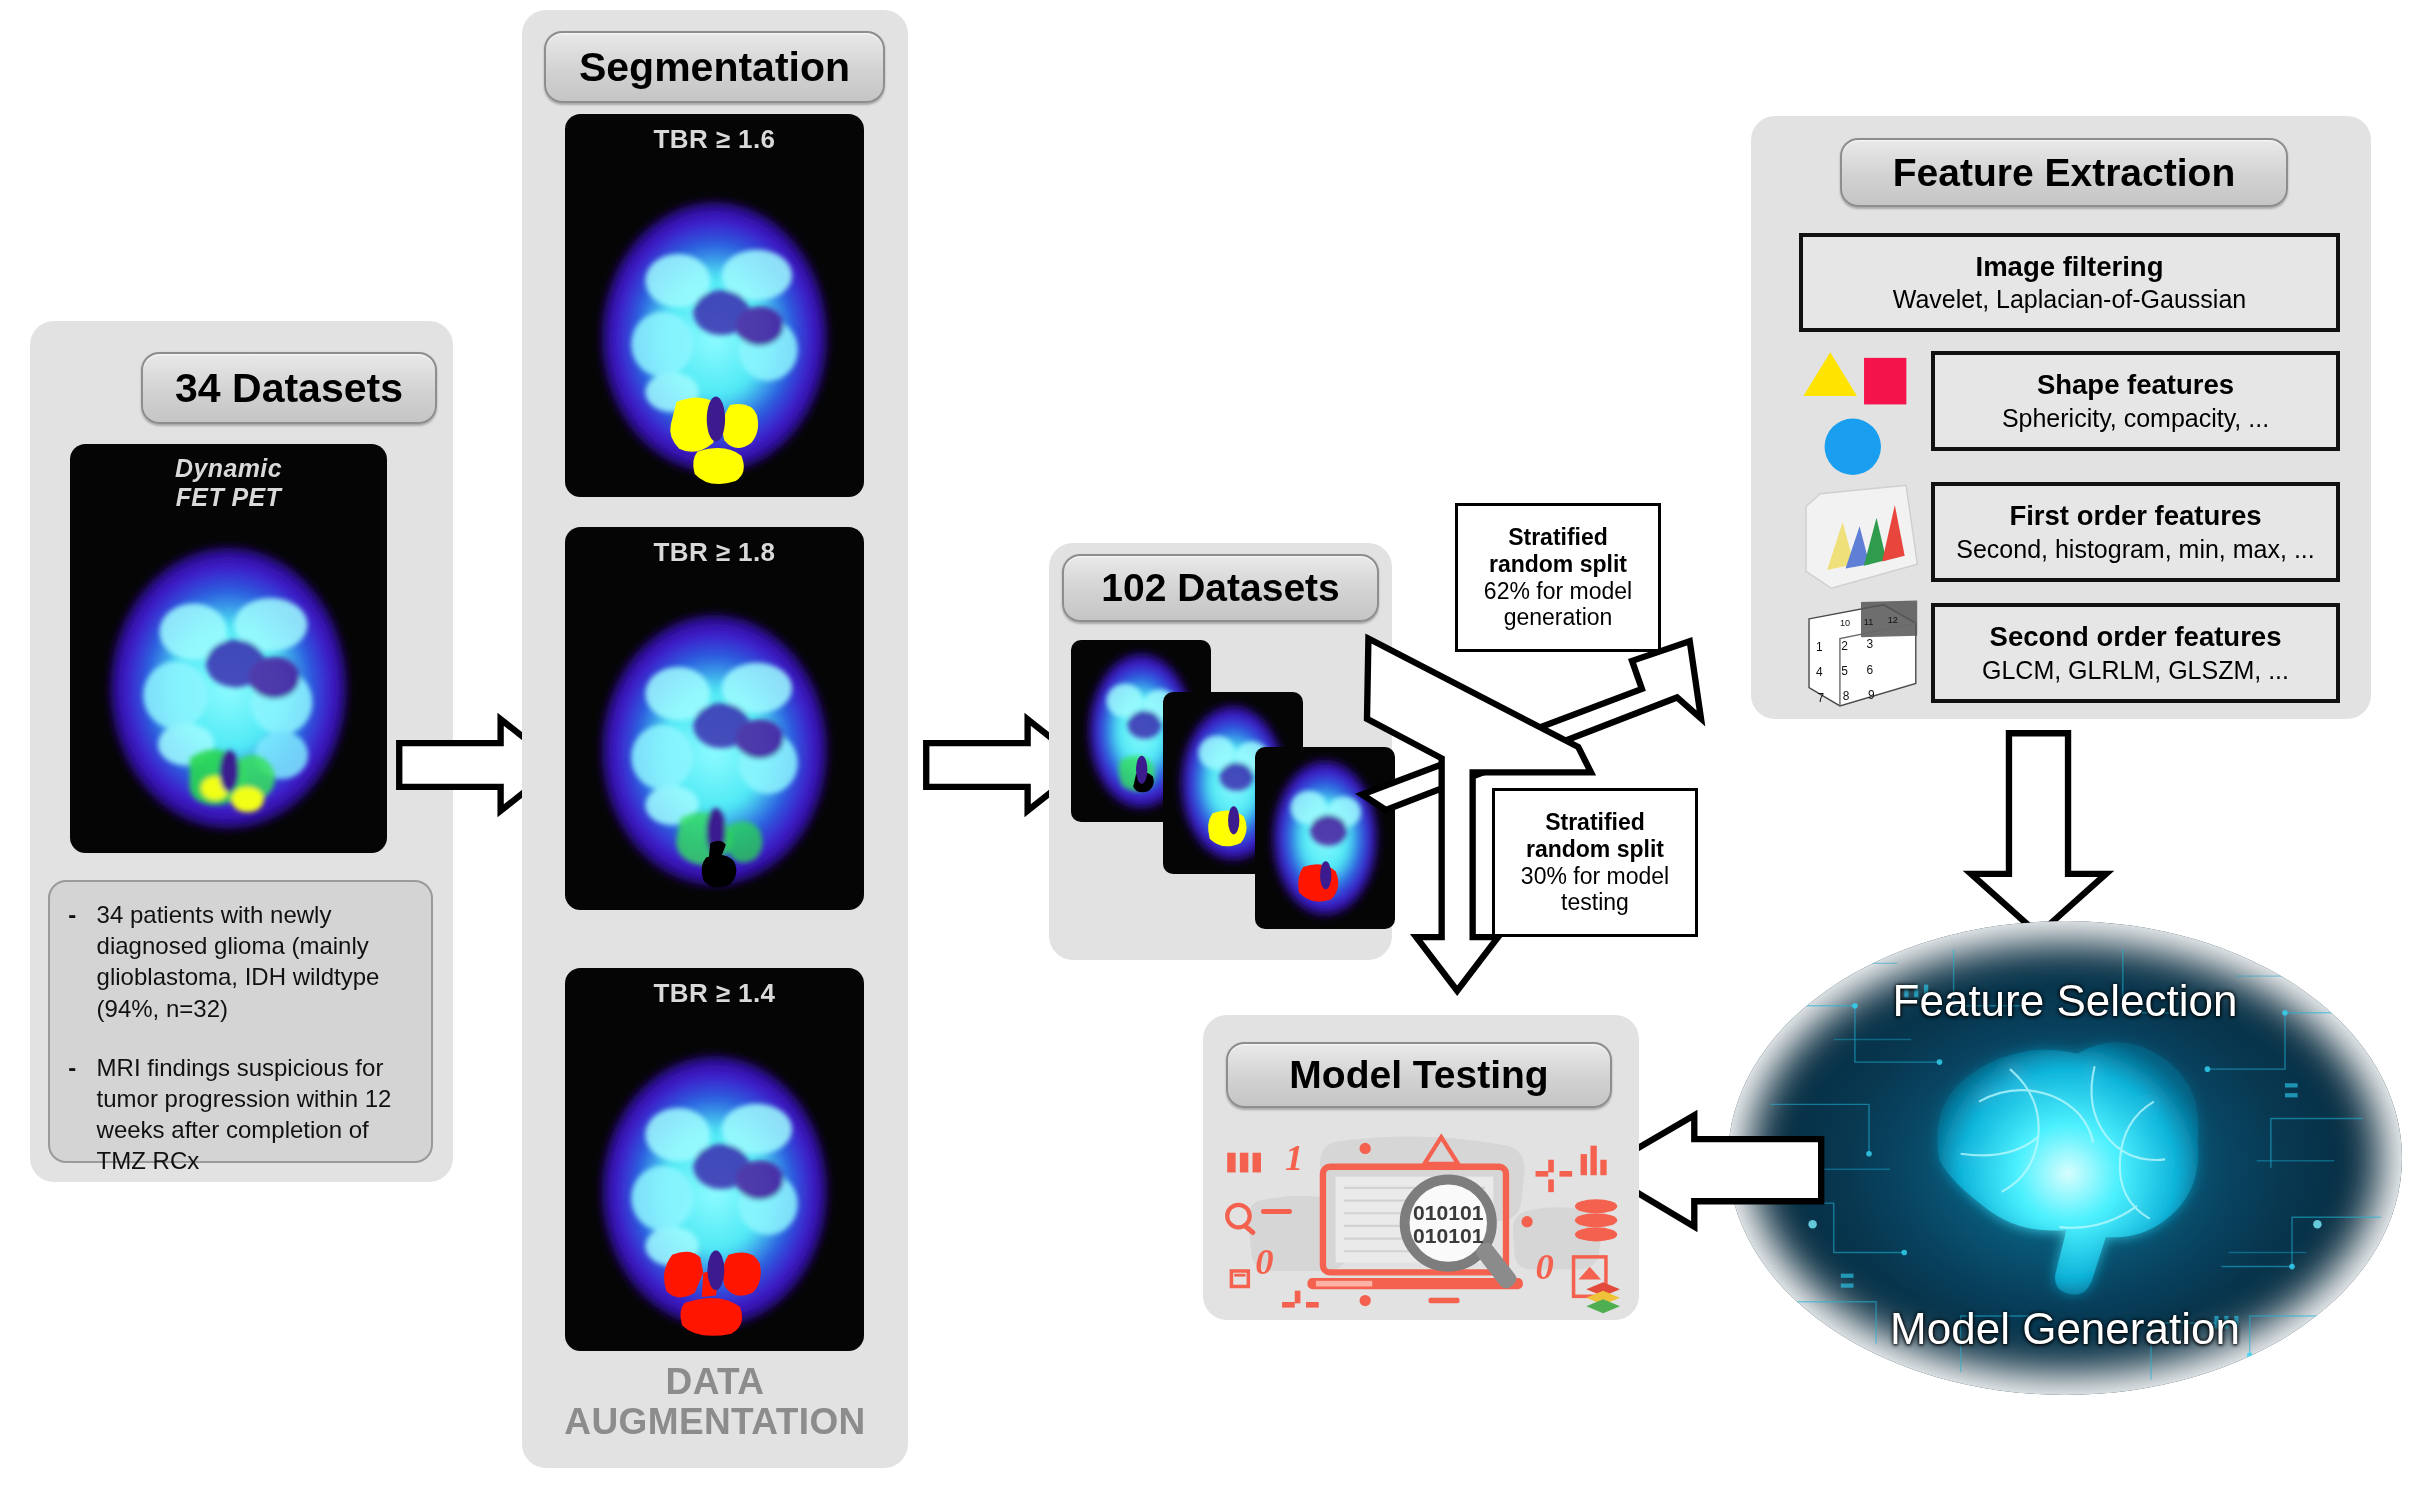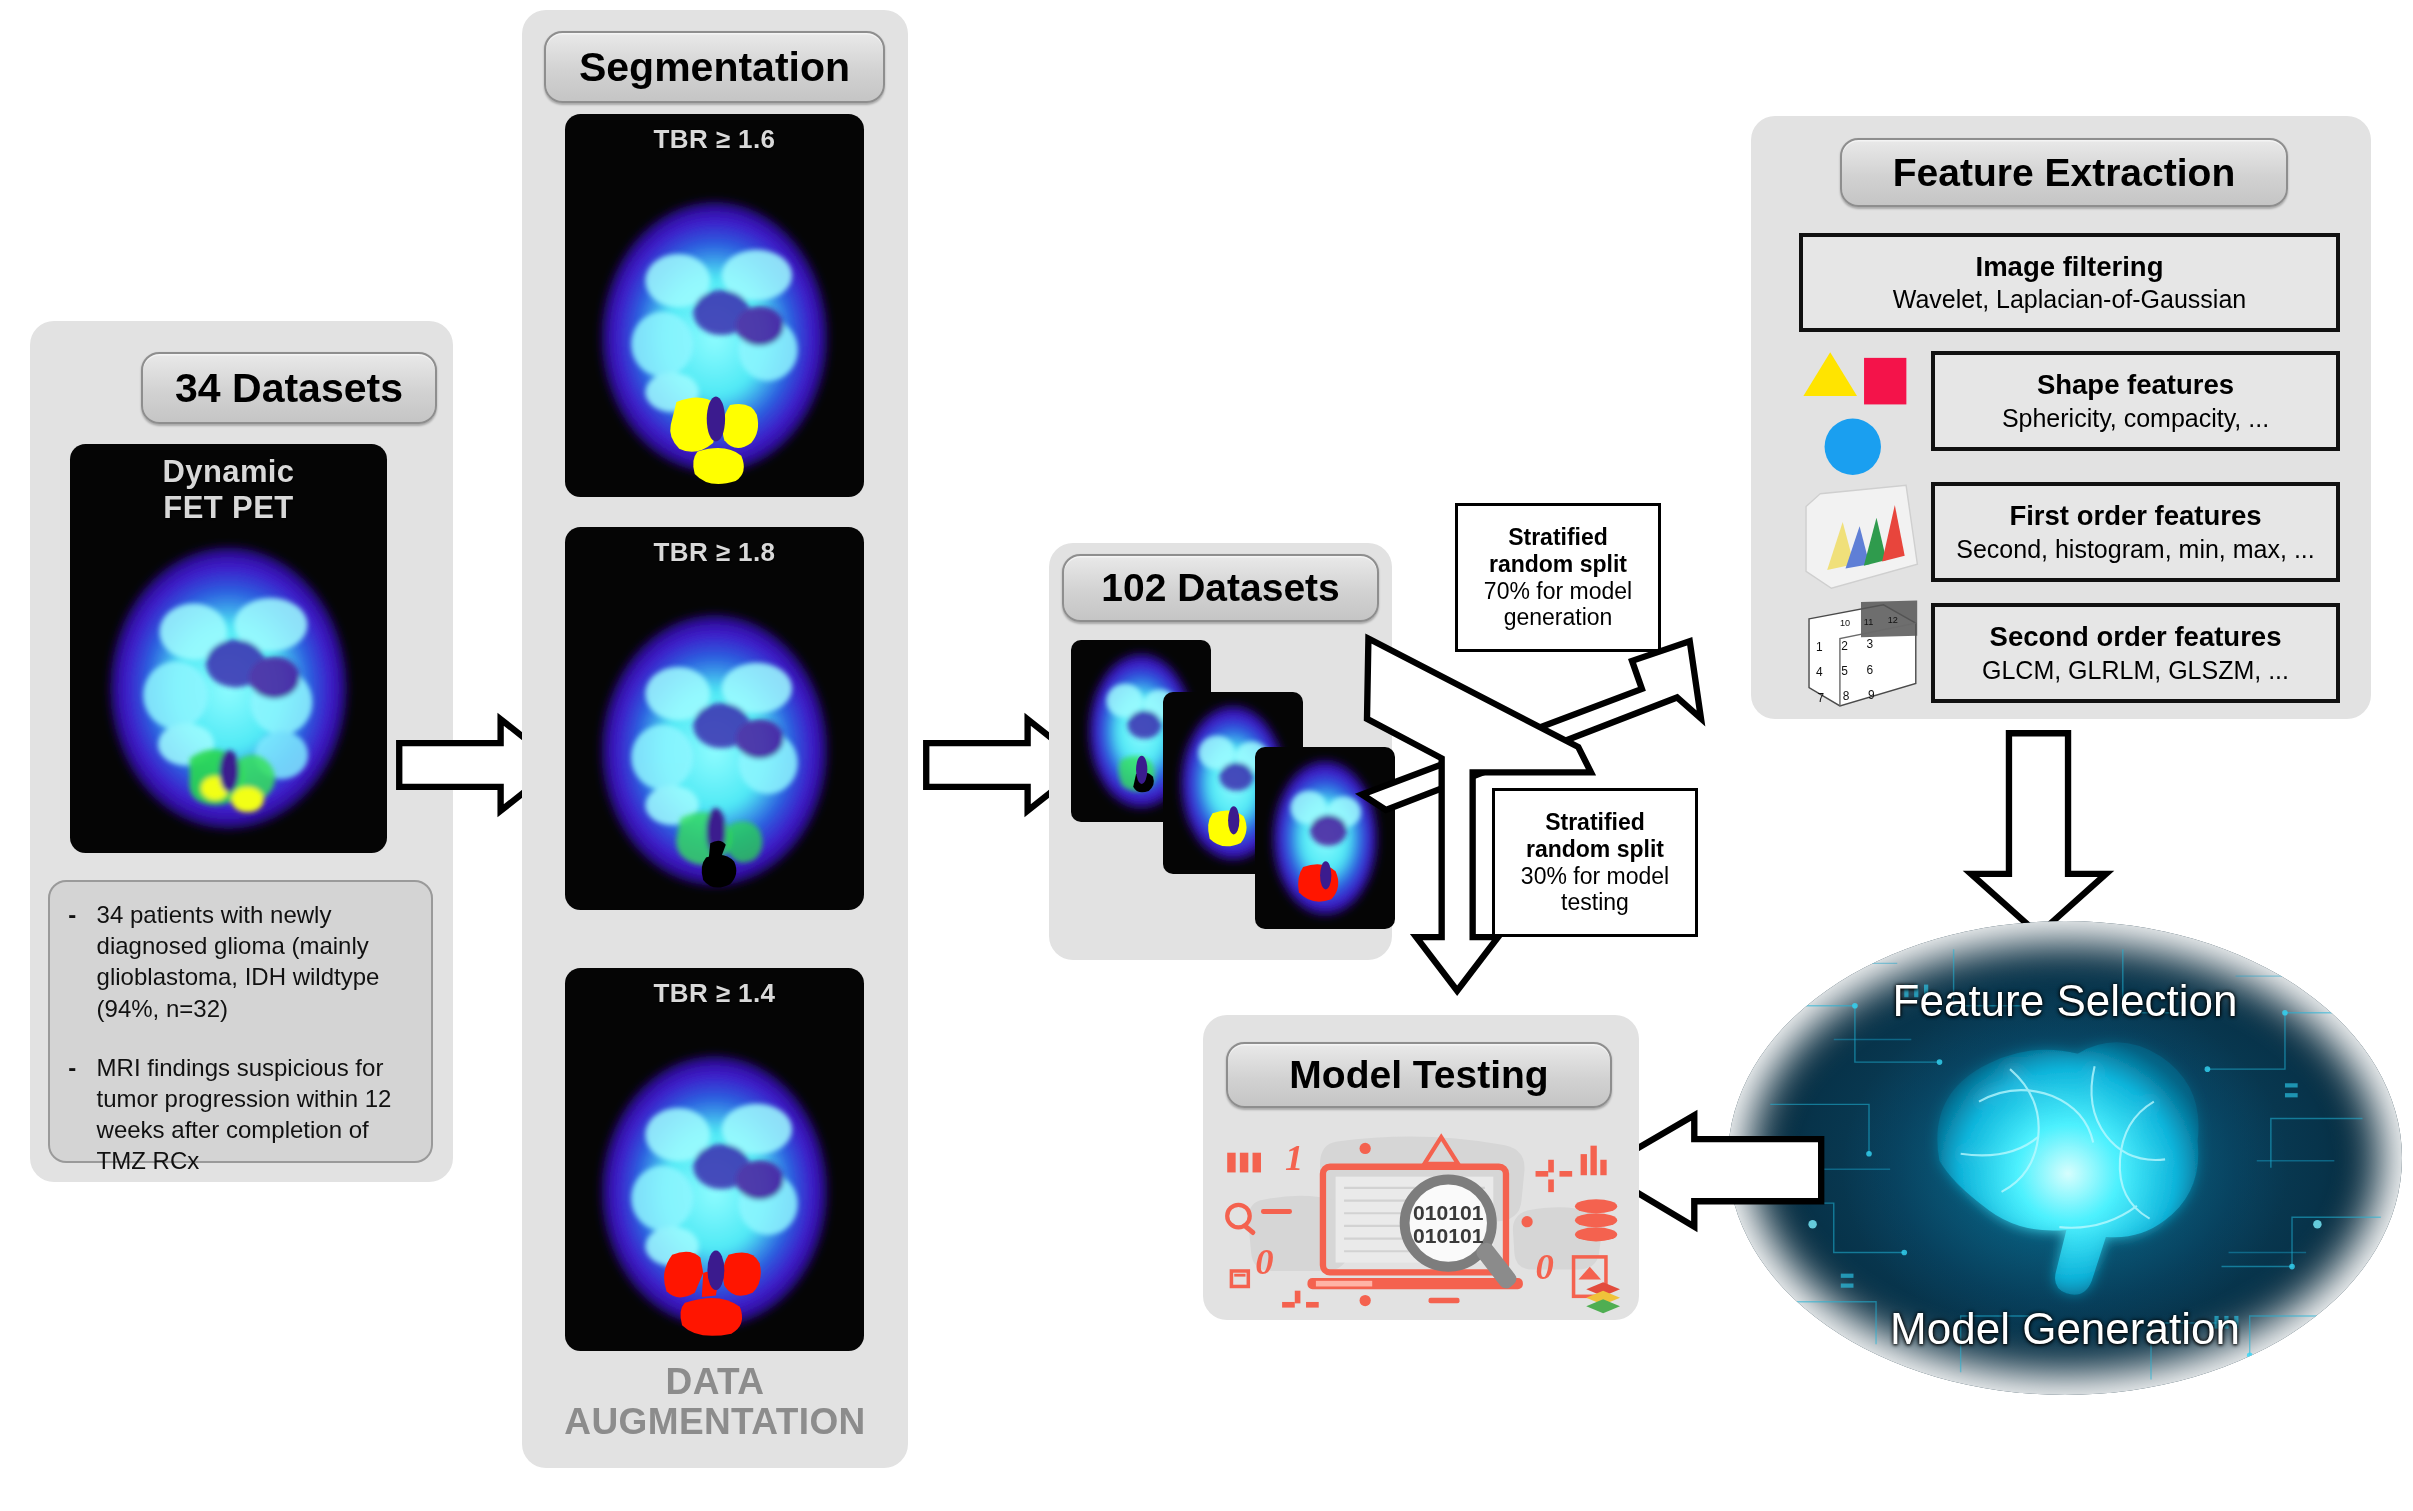--- a/index.html
+++ b/index.html
@@ -119,21 +119,21 @@
 <body>
 
 <div class="stage">
 
   <div class="panel" style="left:30px; top:321px; width:423px; height:861px;">
   </div>
 
   <div class="chip" style="left:93px; top:352px; width:296px; height:72px; font-size:41px;margin-left:48px;">34 Datasets</div>
 
   <div class="pet" style="left:70px; top:444px; width:317px; height:409px;">
-    <div class="pet-label" style="font-size:31px;">
+    <div class="pet-label" style="font-size:25px;font-style:italic;">
       <div>Dynamic</div>
       <div>FET PET</div>
     </div>
     <svg class="pet-img" style="top:68px;" width="317" height="341" viewBox="0 0 450 484">
       <defs>
         <radialGradient id="bg1" cx="50%" cy="50%" r="52%">
           <stop offset="0%" stop-color="#8ffcff"></stop>
           <stop offset="42%" stop-color="#4fe9f5"></stop>
           <stop offset="66%" stop-color="#2b5fe0"></stop>
           <stop offset="84%" stop-color="#3e18c8"></stop>
@@ -316,21 +316,21 @@
         <ellipse cx="104" cy="118" rx="26" ry="22" fill="#4b1f9e"></ellipse>
       </g>
       <path d="M68 170 q28 -10 46 6 q10 22 -6 40 q-28 10 -46 -10 q-4 -22 6 -36z" fill="#ff1500"></path>
       <ellipse cx="100" cy="182" rx="8" ry="20" fill="#3b1b8e"></ellipse>
     </svg>
   </div>
 
   <div class="note" style="left:1455px; top:503px; width:206px; height:149px;">
     <span class="b">Stratified</span>
     <span class="b">random split</span>
-    <span class="n">70% for model</span>
+    <span class="n">62% for model</span>
     <span class="n">generation</span>
   </div>
 
   <div class="note" style="left:1492px; top:788px; width:206px; height:149px;">
     <span class="b">Stratified</span>
     <span class="b">random split</span>
     <span class="n">30% for model</span>
     <span class="n">testing</span>
   </div>
 

